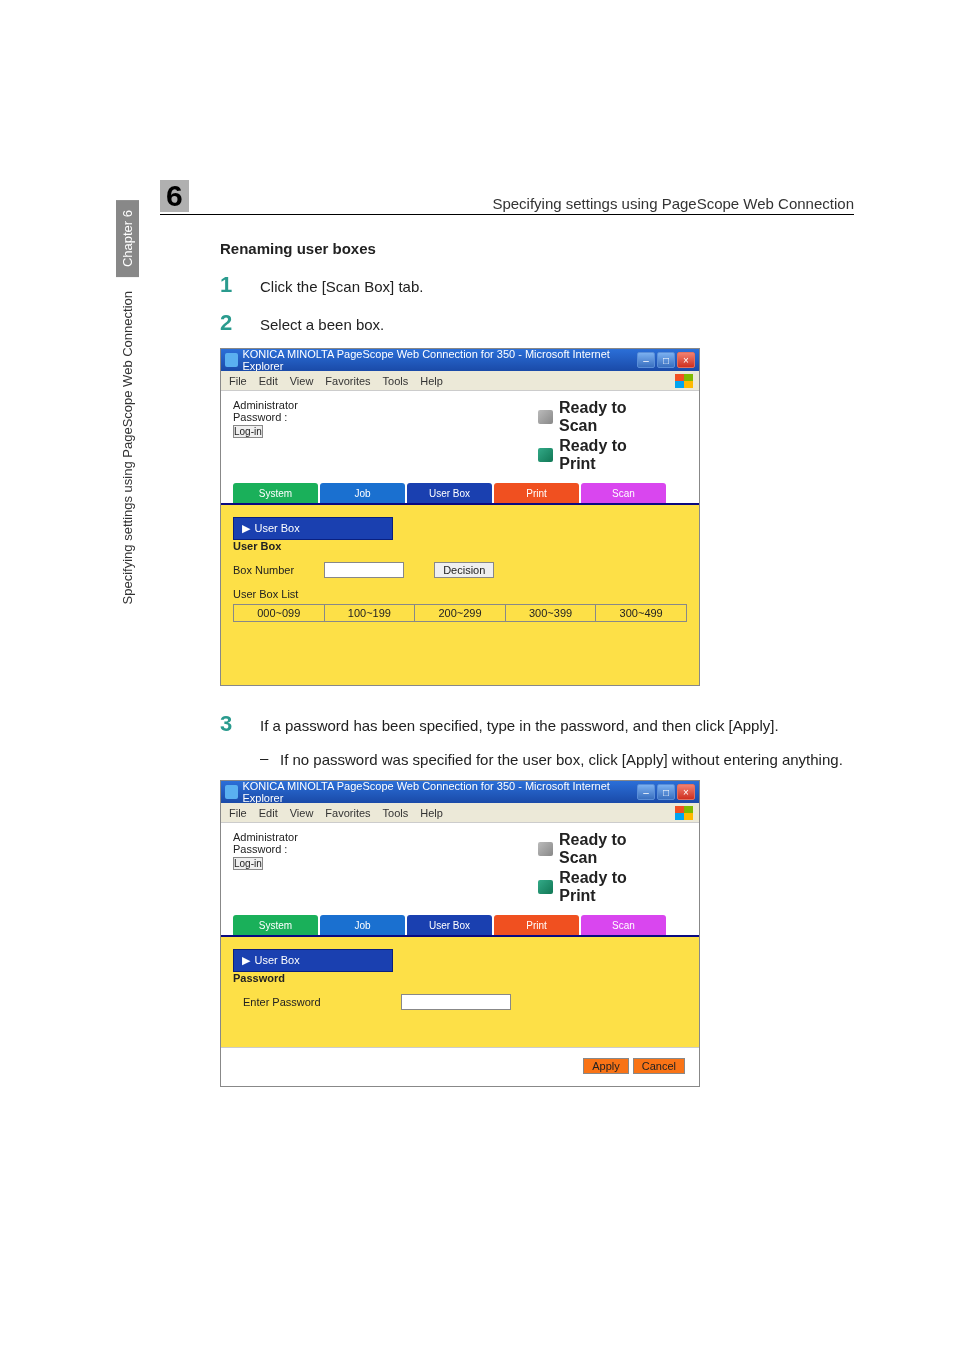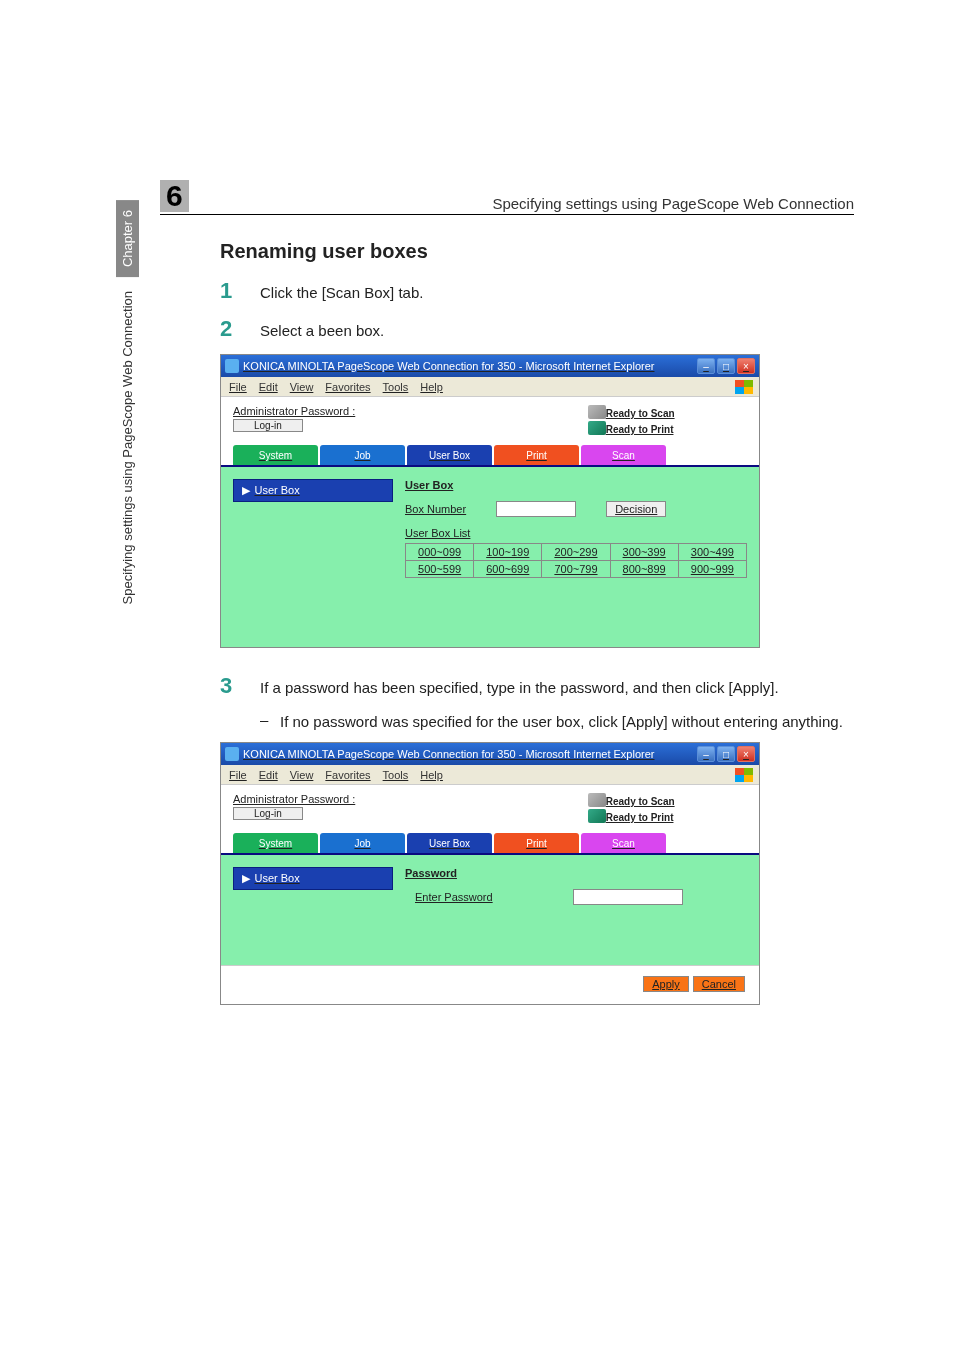--- a/index.html
+++ b/index.html
@@ -36,21 +36,21 @@
     color: #333;
   }
   .body-content {
     margin-left: 120px;
     margin-top: 25px;
     font-size: 15px;
     color: #222;
   }
   .section-title {
     font-weight: bold;
-    font-size: 20px;
+    font-size: 15px;
     margin-bottom: 15px;
   }
   .step {
     display: flex;
     align-items: flex-start;
     margin-bottom: 12px;
   }
   .step-num {
     color: #2a9b8e;
     font-size: 22px;
@@ -63,25 +63,24 @@
   .sublist {
     margin-left: 40px;
     display: flex;
     align-items: flex-start;
     margin-top: 10px;
     margin-bottom: 10px;
   }
   .dash { width: 20px; flex-shrink: 0; }
   .screenshot {
     border: 1px solid #888;
-    width: 540px;
+    width: 480px;
     margin: 8px 8px 25px 0;
     font-family: Tahoma, sans-serif;
     font-size: 11px;
-    text-decoration: underline;
   }
   .titlebar {
     background: linear-gradient(to bottom, #2b6fd8, #1a4aa8);
     color: #fff;
     height: 22px;
     display: flex;
     justify-content: space-between;
     align-items: center;
     padding: 0 4px;
   }
@@ -104,33 +103,33 @@
   .flagicon { position:absolute; right:6px; width:18px; height:14px; display:flex; flex-wrap:wrap; }
   .flagicon span{width:50%;height:50%;}
   .statusbar {
     background:#fff;
     padding:8px 12px;
     display:flex;
     justify-content:space-between;
     align-items:flex-start;
   }
   .ready-block { margin-left:200px; }
-  .ready-row { display:flex; align-items:flex-end; font-size:10px; margin-bottom:2px;}
+  .ready-row { display:flex; align-items:center; gap:6px; font-size:16px; margin-bottom:2px;}
   .sicon { width:18px; height:14px; display:inline-block;}
   .sicon.scan { background:linear-gradient(135deg,#bbb,#888); border-radius:2px;}
   .sicon.print { background:linear-gradient(135deg,#3a8,#175); border-radius:2px;}
   .admin-block { font-size:11px; }
-  .login-btn { font-size:10px; border:1px solid #888; background:#efefef; padding:0 20px; margin-top:2px; display:inline-block;}
+  .login-btn { font-size:10px; border:1px solid #888; background:#efefef; padding:0 0; margin-top:2px; display:inline-block;}
   .tabbar { display:flex; border-bottom:2px solid #0a0a80; background:#fff; padding:0 12px; gap:2px;}
   .tab { flex:0 0 auto; width:85px; height:20px; color:#fff; display:flex; align-items:center; justify-content:center; font-size:10px; background:#1ab05a; border-radius:3px 3px 0 0;}
   .tab.job { background:#1a70d0;}
   .tab.ubox { background:#1a40b0;}
   .tab.print { background:#f05020;}
   .tab.scan { background:#d946ef;}
-  .content-row { display:flex; background:#86efac; padding:12px; gap:12px; min-height:180px;}
+  .content-row { display:flex; background:#fde047; padding:12px; min-height:180px;flex-direction:column;}
   .sidebar { width:160px;}
   .sidebar-item { background:#1a40b0; color:#fff; padding:4px 8px; font-size:11px; border:1px solid #0a2080;}
   .tri { display:inline-block; margin-right:4px;}
   .main-pane { flex:1; font-size:11px; color:#222;}
   .pane-label { margin-bottom:10px;}
   .box-input { border:1px solid #888; width:80px; height:16px; background:#fff;}
   .dec-btn { border:1px solid #888; background:#efefef; padding:1px 8px; font-size:11px;}
   .inrow { display:flex; align-items:center; gap:30px; margin-bottom:10px;}
   .list-table { border-collapse:collapse; width:100%; margin-top:4px;}
   .list-table td { border:1px solid #888; padding:2px 6px; text-align:center; font-size:11px; width:20%;}
@@ -252,27 +251,20 @@
           <div>User Box List</div>
           <table class="list-table">
             <tbody>
                 <tr>
               <td>000~099</td>
               <td>100~199</td>
               <td>200~299</td>
               <td>300~399</td>
               <td>300~499</td>
             </tr>
-            <tr>
-              <td>500~599</td>
-              <td>600~699</td>
-              <td>700~799</td>
-              <td>800~899</td>
-              <td>900~999</td>
-            </tr>
           </tbody>
             </table>
         </div>
       </div>
     </div>
 
     <div class="step">
       <div class="step-num">3</div>
       <div class="step-text">If a password has been specified, type in the password, and then click [Apply].</div>
     </div>

